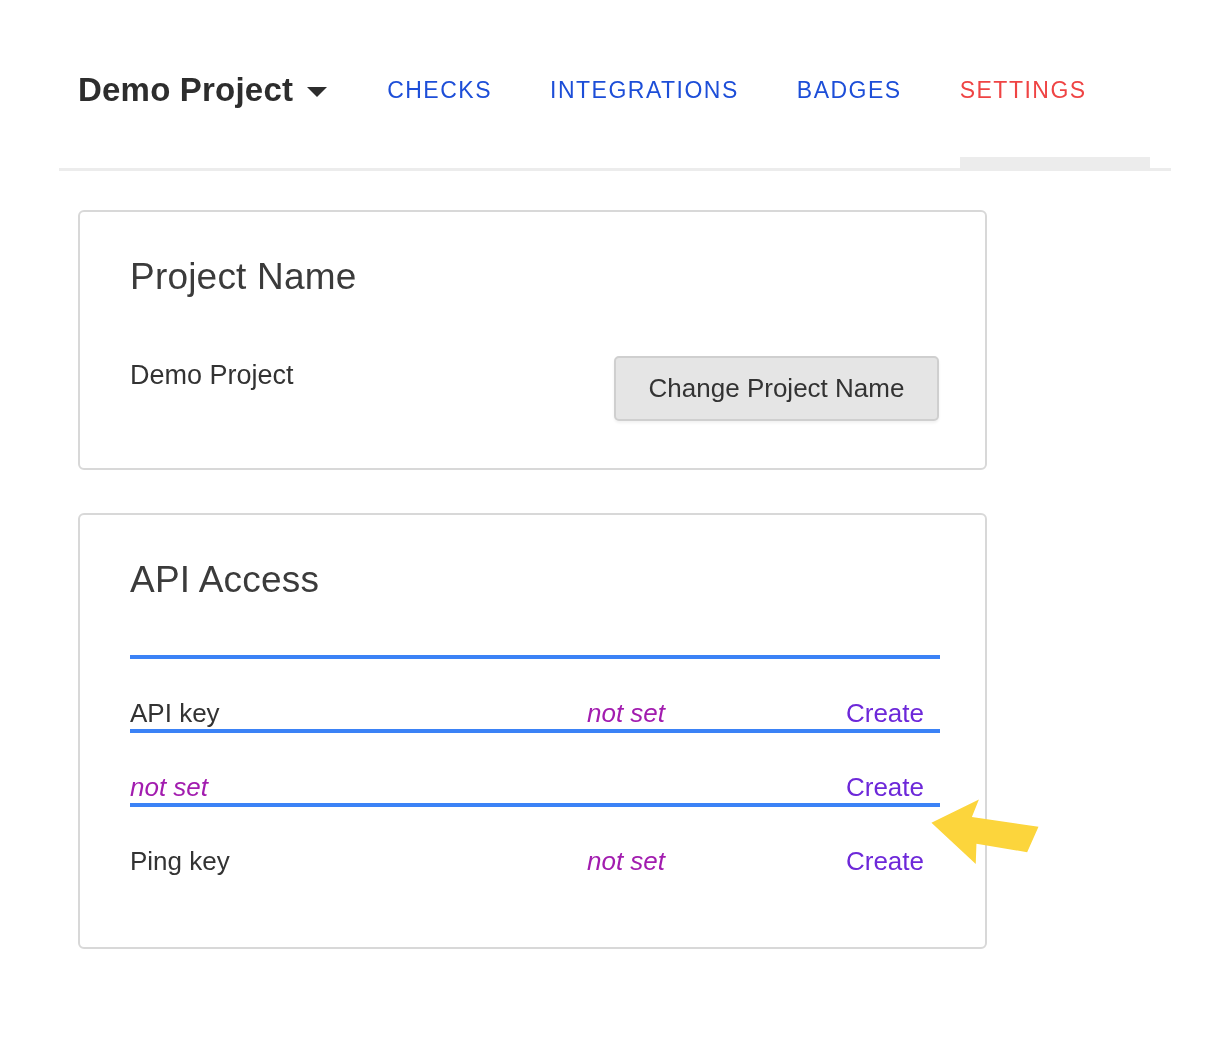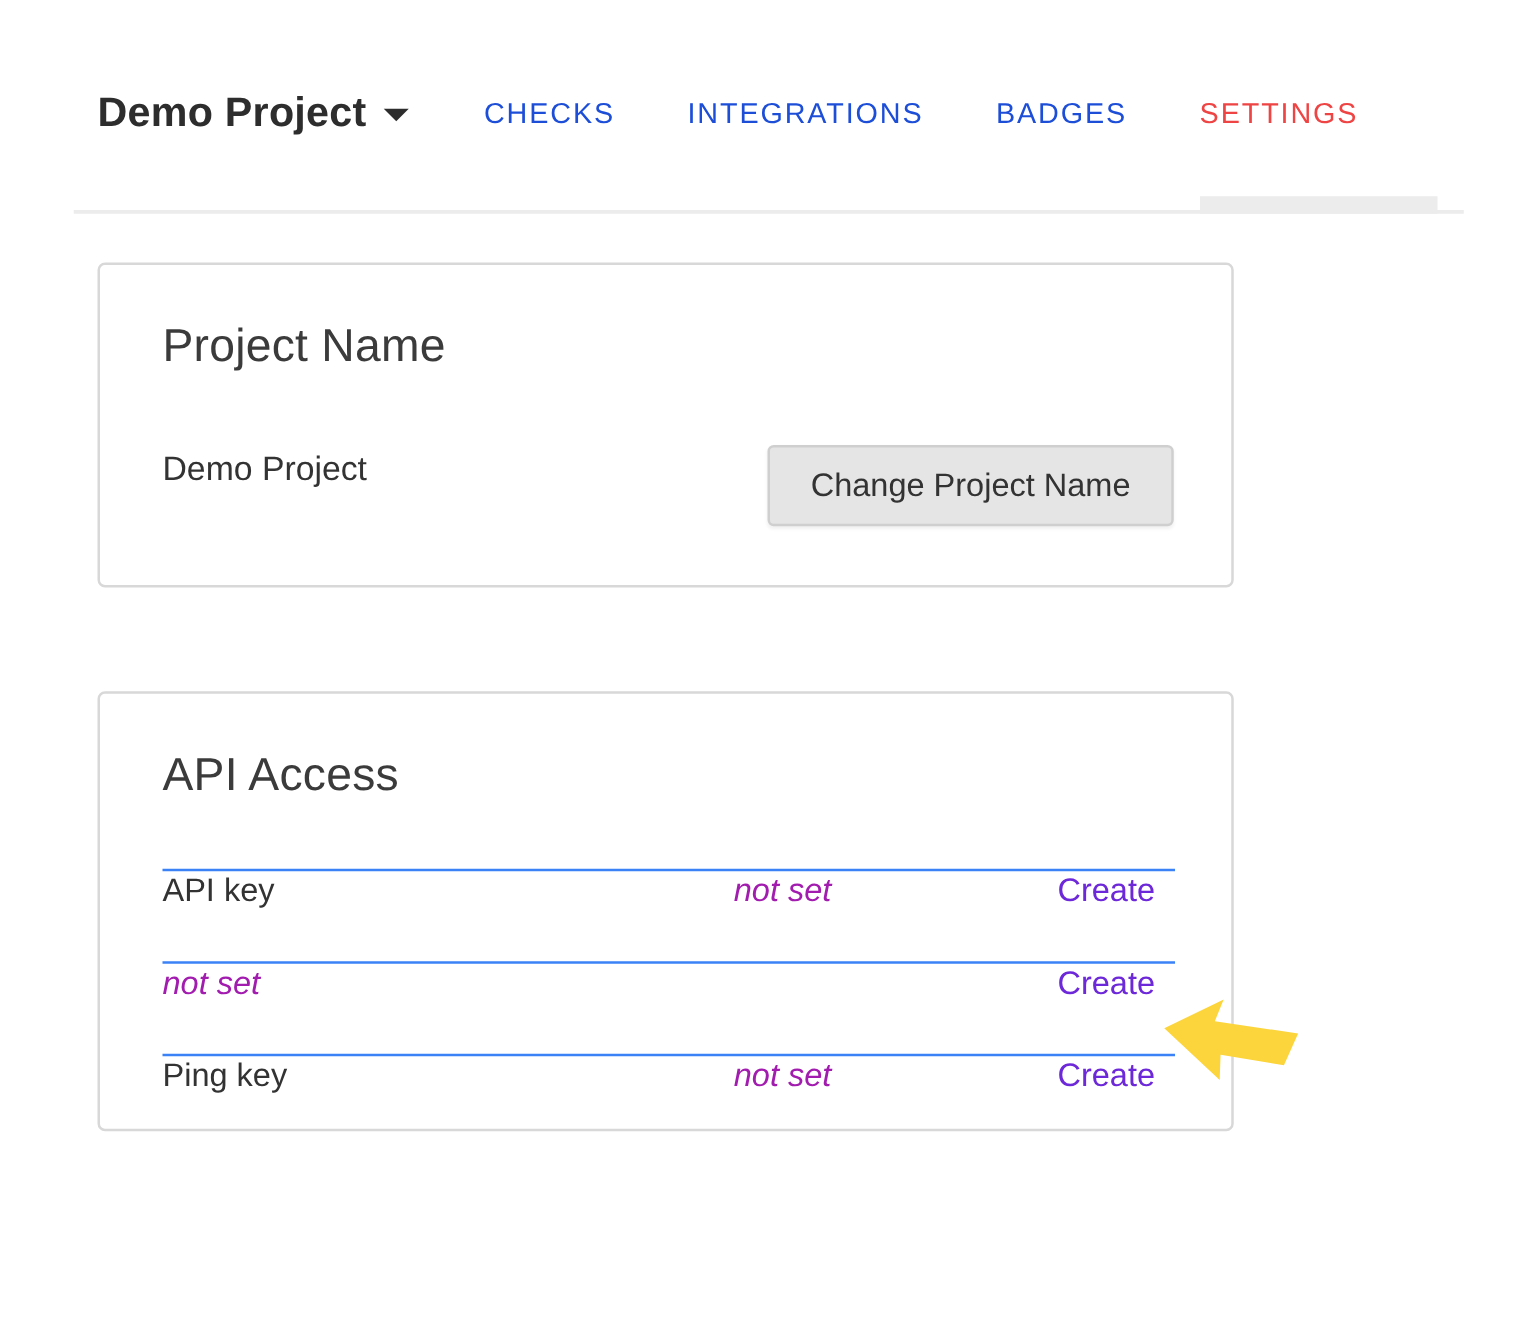--- a/index.html
+++ b/index.html
@@ -46,21 +46,21 @@
     position: absolute; left: 960px; top: 157px; width: 190px; height: 14px;
     background: #ececec;
   }
 
   
   .card {
     position: absolute; left: 78px; width: 909px;
     background: #fff; border: 2px solid #d8d8d8; border-radius: 6px;
   }
   .card-project { top: 210px; height: 260px; }
-  .card-api { top: 513px; height: 352px; margin-top: 40px; }
+  .card-api { top: 513px; height: 436px; }
 
   .card-title {
     position: absolute; left: 50px; top: 44px;
     font-size: 37px; font-weight: 400; color: #3b3b3b; letter-spacing: 0.2px;
   }
 
   .current-name {
     position: absolute; left: 50px; top: 148px;
     font-size: 27px; color: #333;
   }
@@ -70,22 +70,22 @@
     font-family: inherit; font-size: 26px; color: #333;
     box-shadow: 0 2px 3px rgba(0,0,0,0.06);
     cursor: pointer;
   }
 
   
   .api-table {
     position: absolute; left: 50px; top: 140px; width: 810px;
   }
   .api-row {
-    display: flex; align-items: flex-start; height: 74px;
-    border-top: 2px solid #3b82f6;
+    display: flex; align-items: flex-end; height: 74px;
+    border-top: 4px solid #3b82f6;
   }
   .api-row .col-label {
     flex: 0 0 457px; font-size: 26px; color: #333;
   }
   .api-row .col-value {
     flex: 1 1 auto; font-size: 26px; font-style: italic; color: #a21caf;
   }
   .api-row .col-action {
     flex: 0 0 auto; padding-right: 16px;
     font-size: 26px; color: #6d28d9; text-decoration: none; cursor: pointer;

